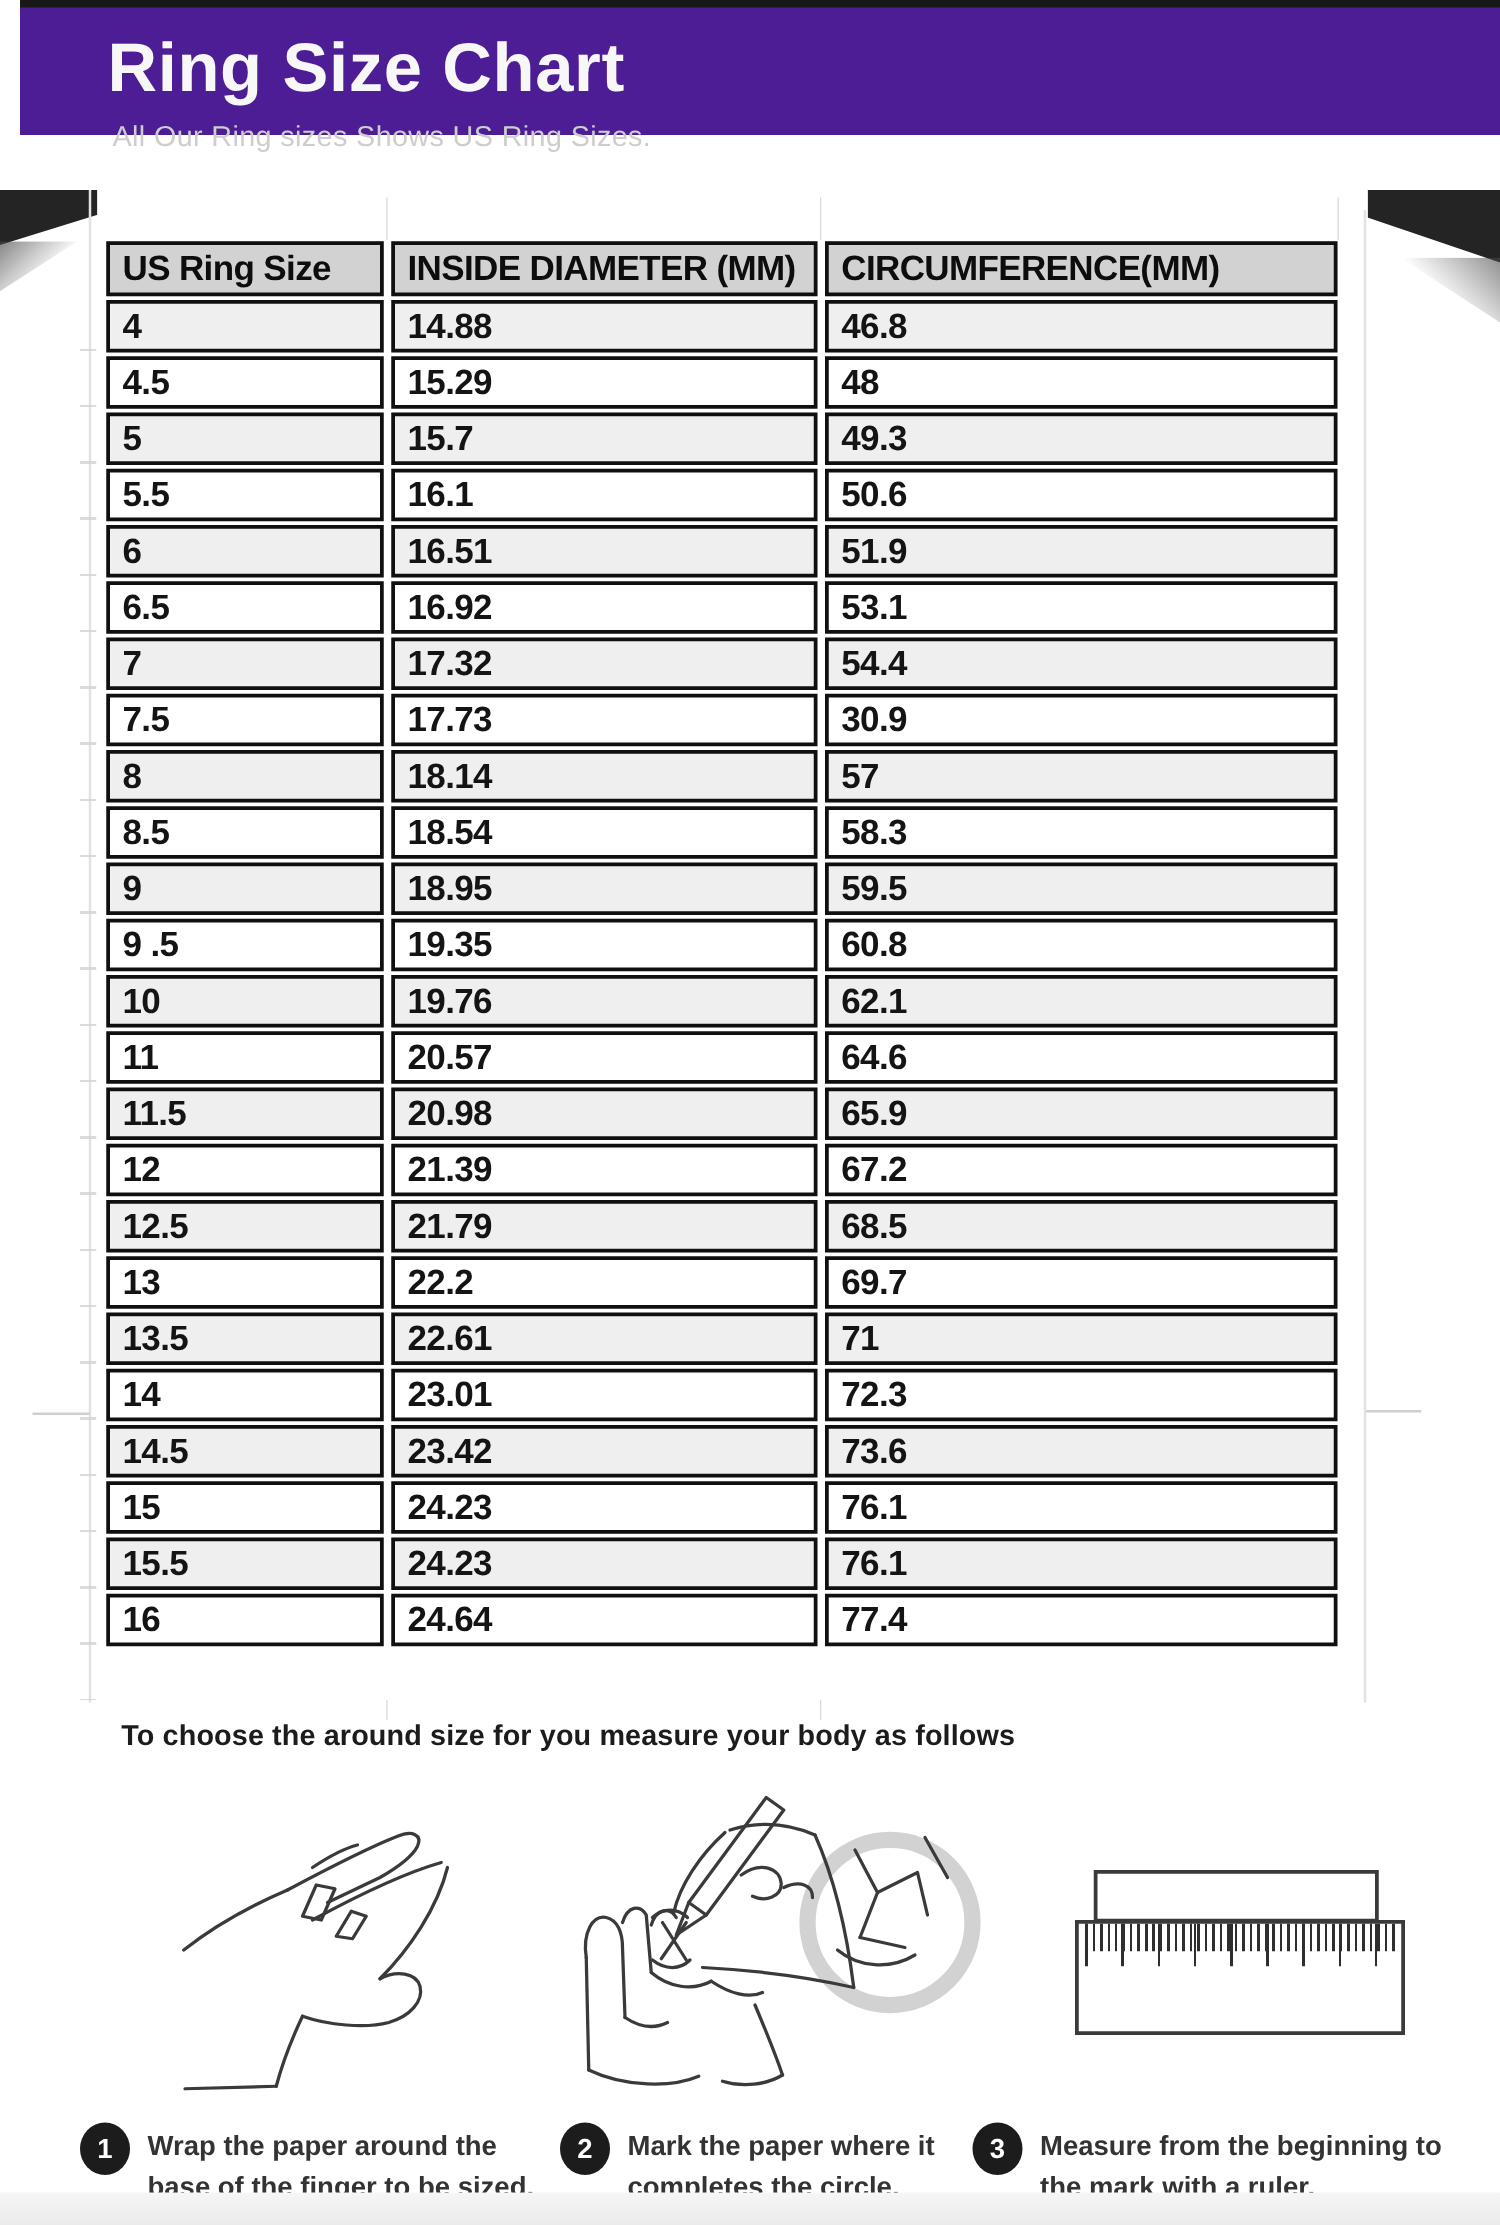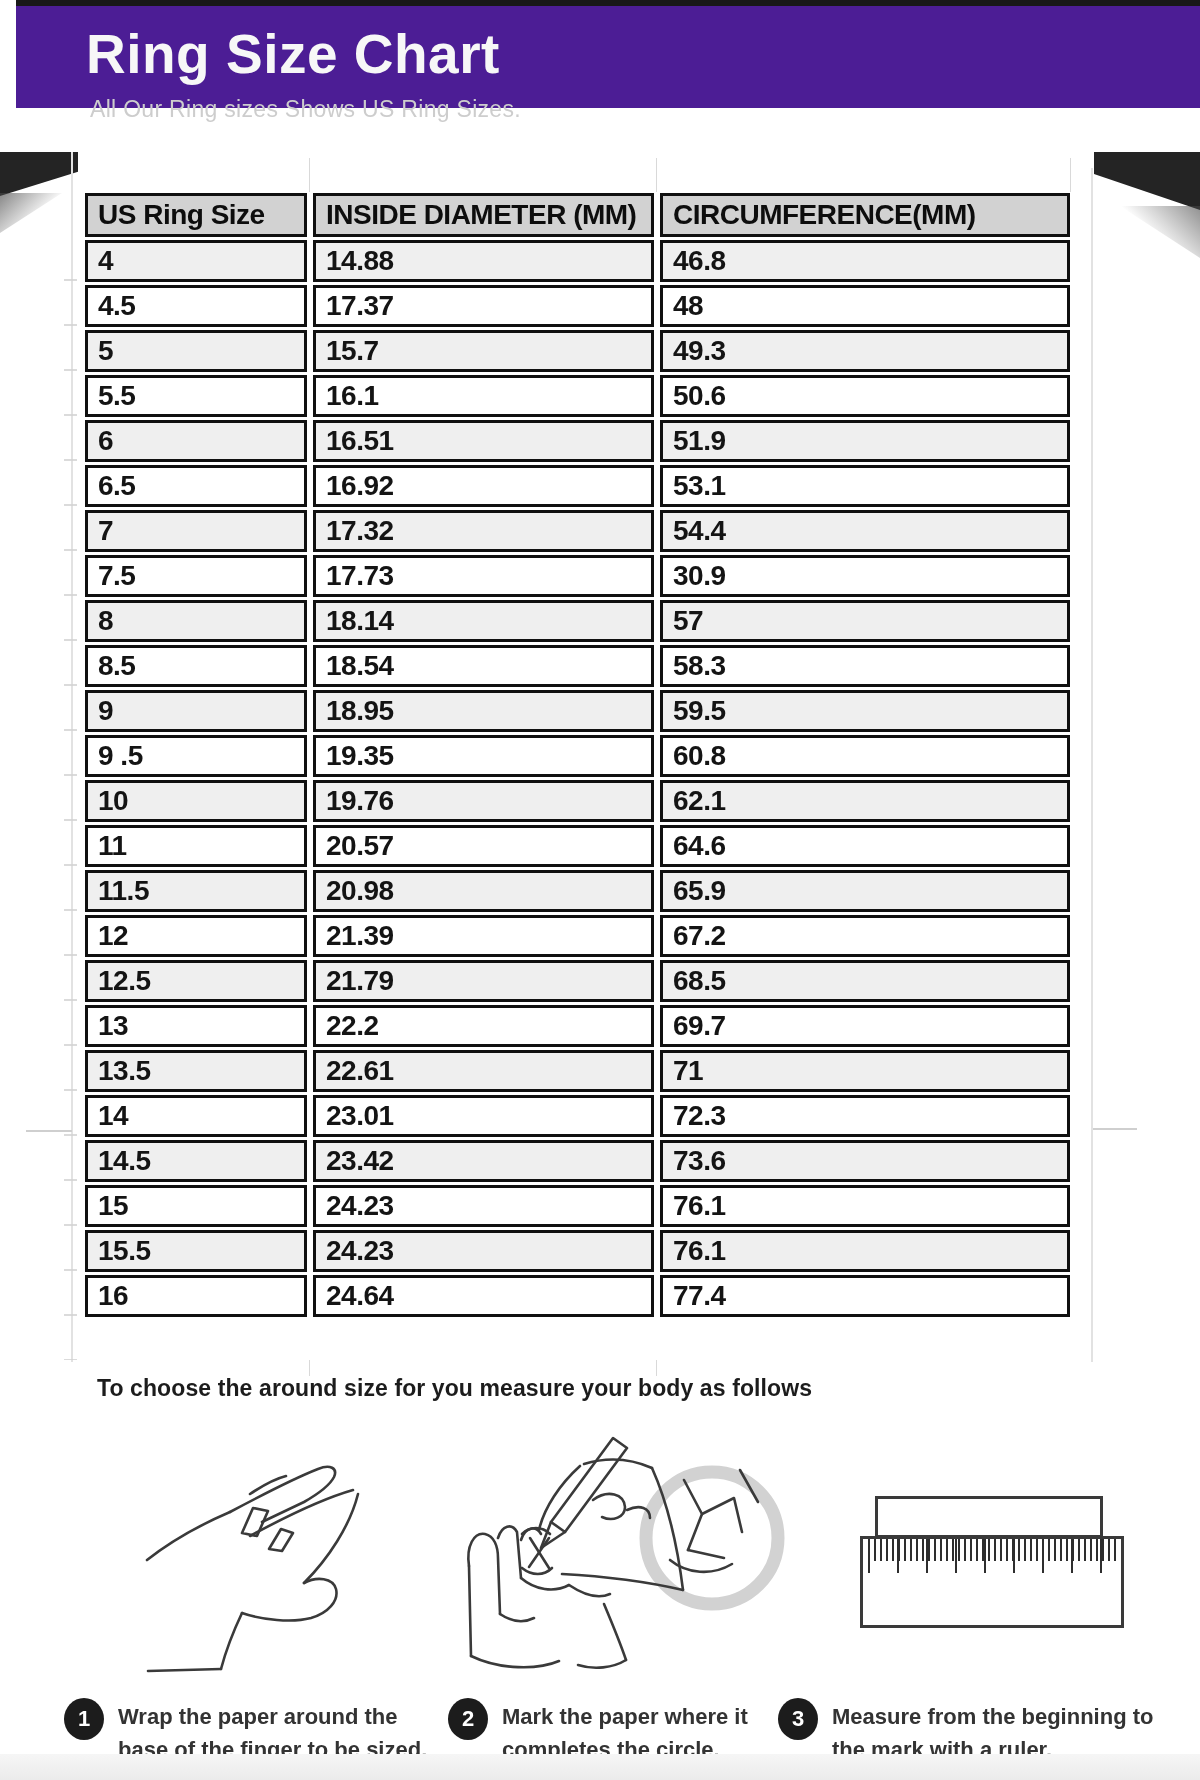--- a/index.html
+++ b/index.html
@@ -141,21 +141,21 @@
       </tr>
     </thead>
     <tbody>
         <tr>
           <td>4</td>
           <td>14.88</td>
           <td>46.8</td>
         </tr>
         <tr>
           <td>4.5</td>
-          <td>17.37</td>
+          <td>15.29</td>
           <td>48</td>
         </tr>
         <tr>
           <td>5</td>
           <td>15.7</td>
           <td>49.3</td>
         </tr>
         <tr>
           <td>5.5</td>
           <td>16.1</td>

